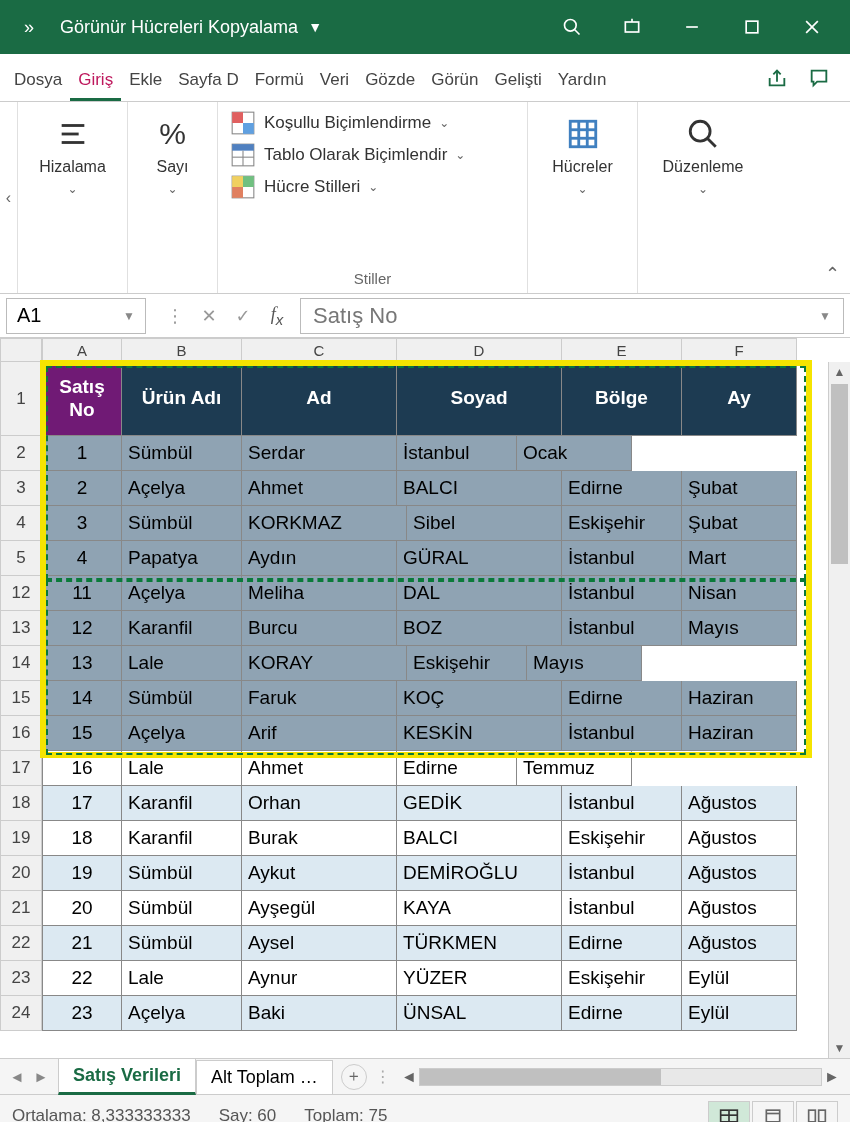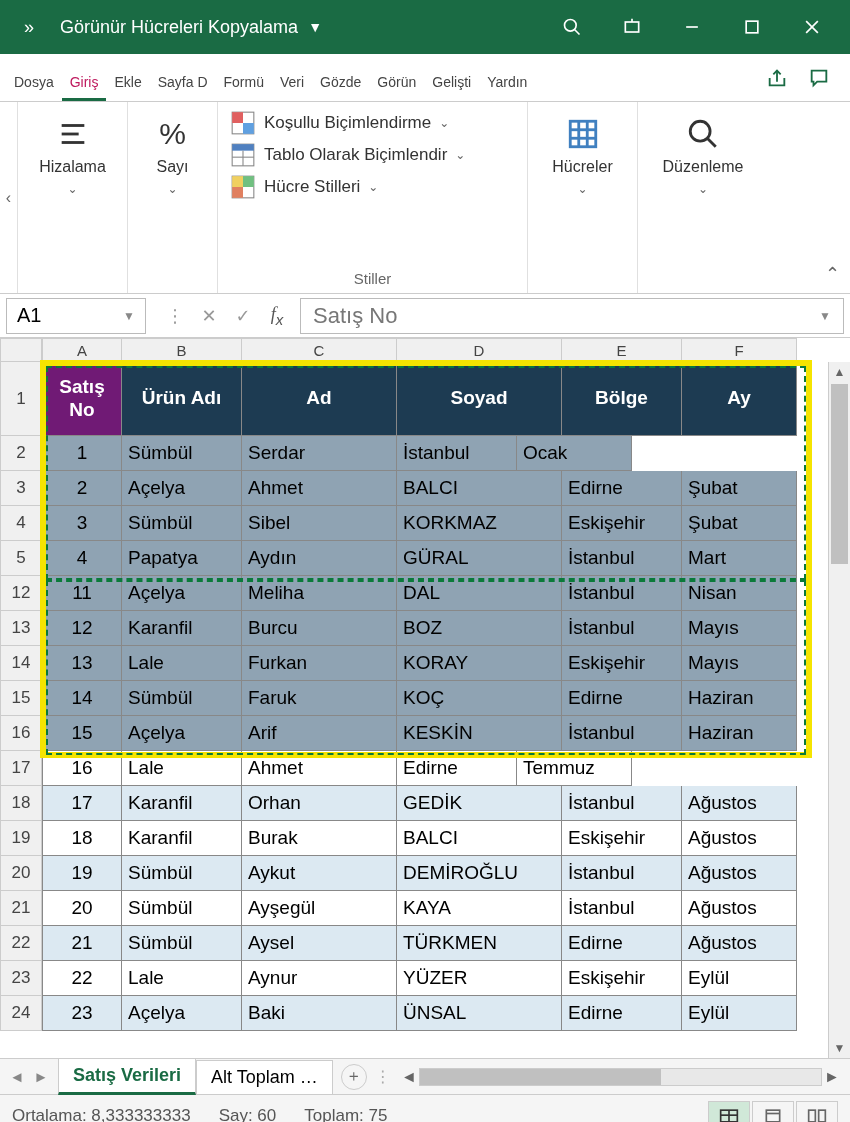--- a/index.html
+++ b/index.html
@@ -7,21 +7,21 @@
 
 .titlebar { height: 54px; background: #1a6b44; color: #fff; display: flex; align-items: center; padding: 0 8px; }
 .titlebar .more { font-size: 18px; padding: 0 16px; }
 .titlebar .title { font-size: 18px; flex: 0 0 auto; margin-left: 10px; }
 .titlebar .dropdown-caret { margin-left: 10px; font-size: 14px; }
 .titlebar .spacer { flex: 1; }
 .titlebar .tbtn { width: 60px; height: 54px; display: flex; align-items: center; justify-content: center; font-size: 16px; }
 .titlebar .tbtn svg { width: 20px; height: 20px; }
 
 .tabstrip { height: 48px; border-bottom: 1px solid #ccc; display: flex; align-items: end; padding: 0 6px; background: #fff; }
-.tabstrip .tab { padding: 10px 8px 8px; font-size: 14px; color: #444; border-bottom: 3px solid transparent; }
+.tabstrip .tab { padding: 10px 8px 8px; font-size: 17px; color: #444; border-bottom: 3px solid transparent; }
 .tabstrip .tab.active { color: #be185d; border-bottom-color: #1a6b44; font-weight: 400; }
 .tabstrip .right { margin-left: auto; display: flex; gap: 8px; padding-right: 8px; padding-bottom: 6px; }
 .tabstrip .right .ib { width: 34px; height: 34px; display:flex; align-items:center; justify-content:center; border:1px solid transparent; }
 
 .ribbon { height: 192px; border-bottom: 1px solid #ccc; display: flex; position: relative; }
 .ribbon .group { border-right: 1px solid #e0e0e0; padding: 8px 12px; display: flex; flex-direction: column; align-items: center; justify-content: flex-start; position: relative; }
 .ribbon .group.styles { align-items: flex-start; }
 .ribbon .glabel { position: absolute; bottom: 6px; left: 0; right: 0; text-align: center; font-size: 15px; color: #666; }
 .ribbon .bigbtn { display: flex; flex-direction: column; align-items: center; gap: 6px; padding: 6px 4px; font-size: 16px; color: #333; }
 .ribbon .bigbtn .icon { width: 36px; height: 36px; display:flex; align-items:center; justify-content:center; font-size: 28px; }
@@ -284,22 +284,22 @@
         <div class="cell sel" style="width: 120px;">Açelya</div>
         <div class="cell sel" style="width: 155px;">Ahmet</div>
         <div class="cell sel" style="width: 165px;">BALCI</div>
         <div class="cell sel" style="width: 120px;">Edirne</div>
         <div class="cell sel" style="width: 115px;">Şubat</div>
       </div>
       <div class="row">
         <div class="rowhead">4</div>
         <div class="cell first num sel" style="width: 80px;">3</div>
         <div class="cell sel" style="width: 120px;">Sümbül</div>
+        <div class="cell sel" style="width: 165px;">KORKMAZ</div>
         <div class="cell sel" style="width: 155px;">Sibel</div>
-        <div class="cell sel" style="width: 165px;">KORKMAZ</div>
         <div class="cell sel" style="width: 120px;">Eskişehir</div>
         <div class="cell sel" style="width: 115px;">Şubat</div>
       </div>
       <div class="row">
         <div class="rowhead">5</div>
         <div class="cell first num sel" style="width: 80px;">4</div>
         <div class="cell sel" style="width: 120px;">Papatya</div>
         <div class="cell sel" style="width: 155px;">Aydın</div>
         <div class="cell sel" style="width: 165px;">GÜRAL</div>
         <div class="cell sel" style="width: 120px;">İstanbul</div>
@@ -320,21 +320,20 @@
         <div class="cell sel" style="width: 120px;">Karanfil</div>
         <div class="cell sel" style="width: 155px;">Burcu</div>
         <div class="cell sel" style="width: 165px;">BOZ</div>
         <div class="cell sel" style="width: 120px;">İstanbul</div>
         <div class="cell sel" style="width: 115px;">Mayıs</div>
       </div>
       <div class="row">
         <div class="rowhead">14</div>
         <div class="cell first num sel" style="width: 80px;">13</div>
         <div class="cell sel" style="width: 120px;">Lale</div>
-        <div class="cell sel" style="width: 155px;">Furkan</div>
         <div class="cell sel" style="width: 165px; text-align: right;">KORAY</div>
         <div class="cell sel" style="width: 120px;">Eskişehir</div>
         <div class="cell sel" style="width: 115px;">Mayıs</div>
       </div>
       <div class="row">
         <div class="rowhead">15</div>
         <div class="cell first num sel" style="width: 80px;">14</div>
         <div class="cell sel" style="width: 120px;">Sümbül</div>
         <div class="cell sel" style="width: 155px;">Faruk</div>
         <div class="cell sel" style="width: 165px;">KOÇ</div>

